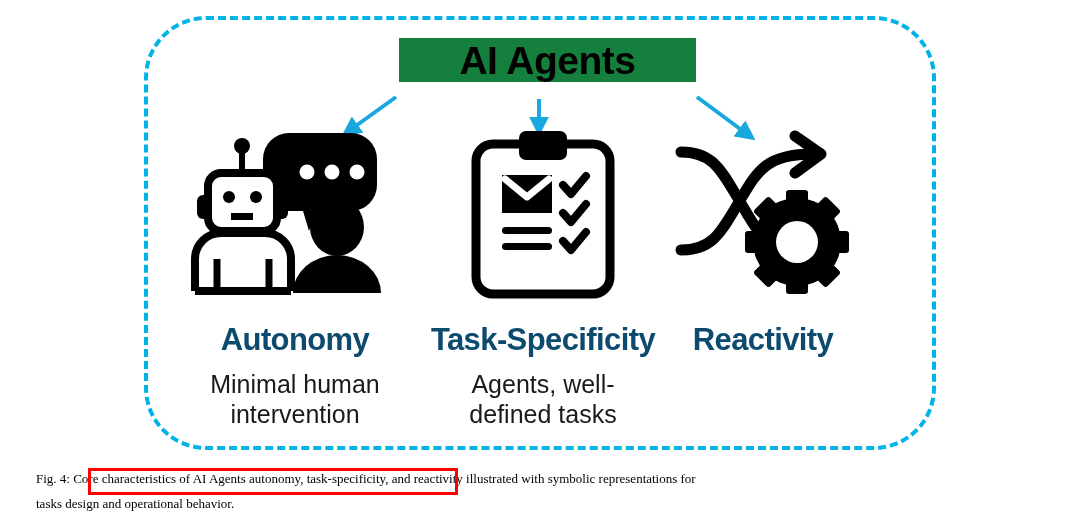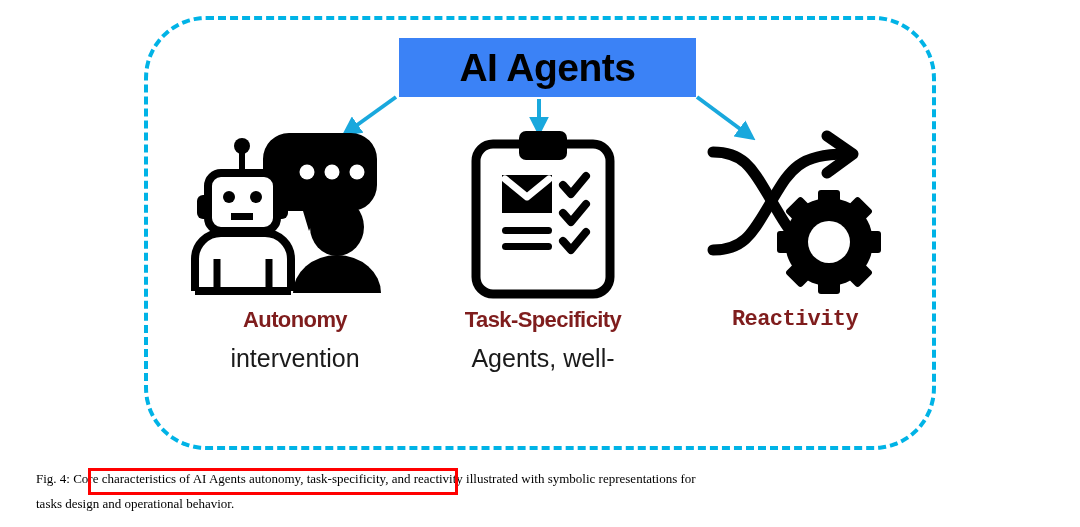--- a/index.html
+++ b/index.html
@@ -34,22 +34,22 @@
     border: 4px dashed #00b3e6;
     border-radius: 62px;
     box-sizing: border-box;
   }
 
   #banner {
     position: absolute;
     left: 399px;
     top: 38px;
     width: 297px;
-    height: 59px;
-    background: #3b82f6;
+    height: 44px;
+    background: #15803d;
     display: flex;
     align-items: center;
     justify-content: center;
   }
   #banner .banner-text {
     font-size: 39px;
     font-weight: bold;
     color: #000000;
     letter-spacing: -0.5px;
     line-height: 1;
@@ -67,36 +67,36 @@
 
   
   .column {
     position: absolute;
     top: 124px;
     width: 246px;
     text-align: center;
   }
   #col-0 { left: 172px; }
   #col-1 { left: 420px; }
-  #col-2 { left: 672px; font-family: Liberation Mono, monospace; }
+  #col-2 { left: 640px; }
 
   .icon-wrap {
     height: 180px;
     display: flex;
     align-items: center;
     justify-content: center;
   }
 
   .col-heading {
-    font-size: 22px;
+    font-size: 31px;
     font-weight: bold;
-    color: #7f1d1d;
+    color: #0c4a6e;
     line-height: 1.05;
     letter-spacing: -0.6px;
-    margin-top: 4px;
+    margin-top: 20px;
   }
   .col-desc {
     font-size: 25px;
     font-weight: normal;
     color: #1a1a1a;
     line-height: 1.22;
     margin-top: 12px;
   }
   .col-desc .l2 { display: block; }
 
@@ -173,20 +173,21 @@
         <line x1="8" y1="162" x2="104" y2="162" stroke="#000" stroke-width="8"></line>
         <line x1="30" y1="130" x2="30" y2="160" stroke="#000" stroke-width="7"></line>
         <line x1="82" y1="130" x2="82" y2="160" stroke="#000" stroke-width="7"></line>
 
         <ellipse cx="150" cy="98" rx="27" ry="29" fill="#000"></ellipse>
         <path d="M106 164 a44 38 0 0 1 88 0 z" fill="#000"></path>
       </svg>
     </div>
     <div class="col-heading">Autonomy</div>
     <div class="col-desc">
+      <span>Minimal human</span>
       <span class="l2">intervention</span>
     </div>
   </div>
 
   <div class="column" id="col-1">
     <div class="icon-wrap">
       <svg width="152" height="172" viewBox="0 0 152 172">
         <rect x="9" y="16" width="134" height="150" rx="17" fill="#fff" stroke="#000" stroke-width="9"></rect>
         <rect x="52" y="3" width="48" height="29" rx="7" fill="#000"></rect>
 
@@ -197,20 +198,21 @@
         <rect x="35" y="115" width="50" height="7" rx="3.5" fill="#000"></rect>
 
         <path d="M96 57 l8 9 l15 -18" fill="none" stroke="#000" stroke-width="8" stroke-linecap="round" stroke-linejoin="round"></path>
         <path d="M96 85 l8 9 l15 -18" fill="none" stroke="#000" stroke-width="8" stroke-linecap="round" stroke-linejoin="round"></path>
         <path d="M96 113 l8 9 l15 -18" fill="none" stroke="#000" stroke-width="8" stroke-linecap="round" stroke-linejoin="round"></path>
       </svg>
     </div>
     <div class="col-heading">Task-Specificity</div>
     <div class="col-desc">
       <span>Agents, well-</span>
+      <span class="l2">defined tasks</span>
     </div>
   </div>
 
   <div class="column" id="col-2">
     <div class="icon-wrap">
       <svg width="180" height="168" viewBox="0 0 180 168">
 
         <path d="M8 22 C40 22 48 40 66 70 C84 100 92 120 122 120" fill="none" stroke="#000" stroke-width="11" stroke-linecap="round"></path>
         <path d="M8 120 C40 120 48 102 66 72 C84 42 92 24 140 24" fill="none" stroke="#000" stroke-width="11" stroke-linecap="round"></path>
         <path d="M122 6 L148 24 L122 43" fill="none" stroke="#000" stroke-width="11" stroke-linecap="round" stroke-linejoin="round"></path>

